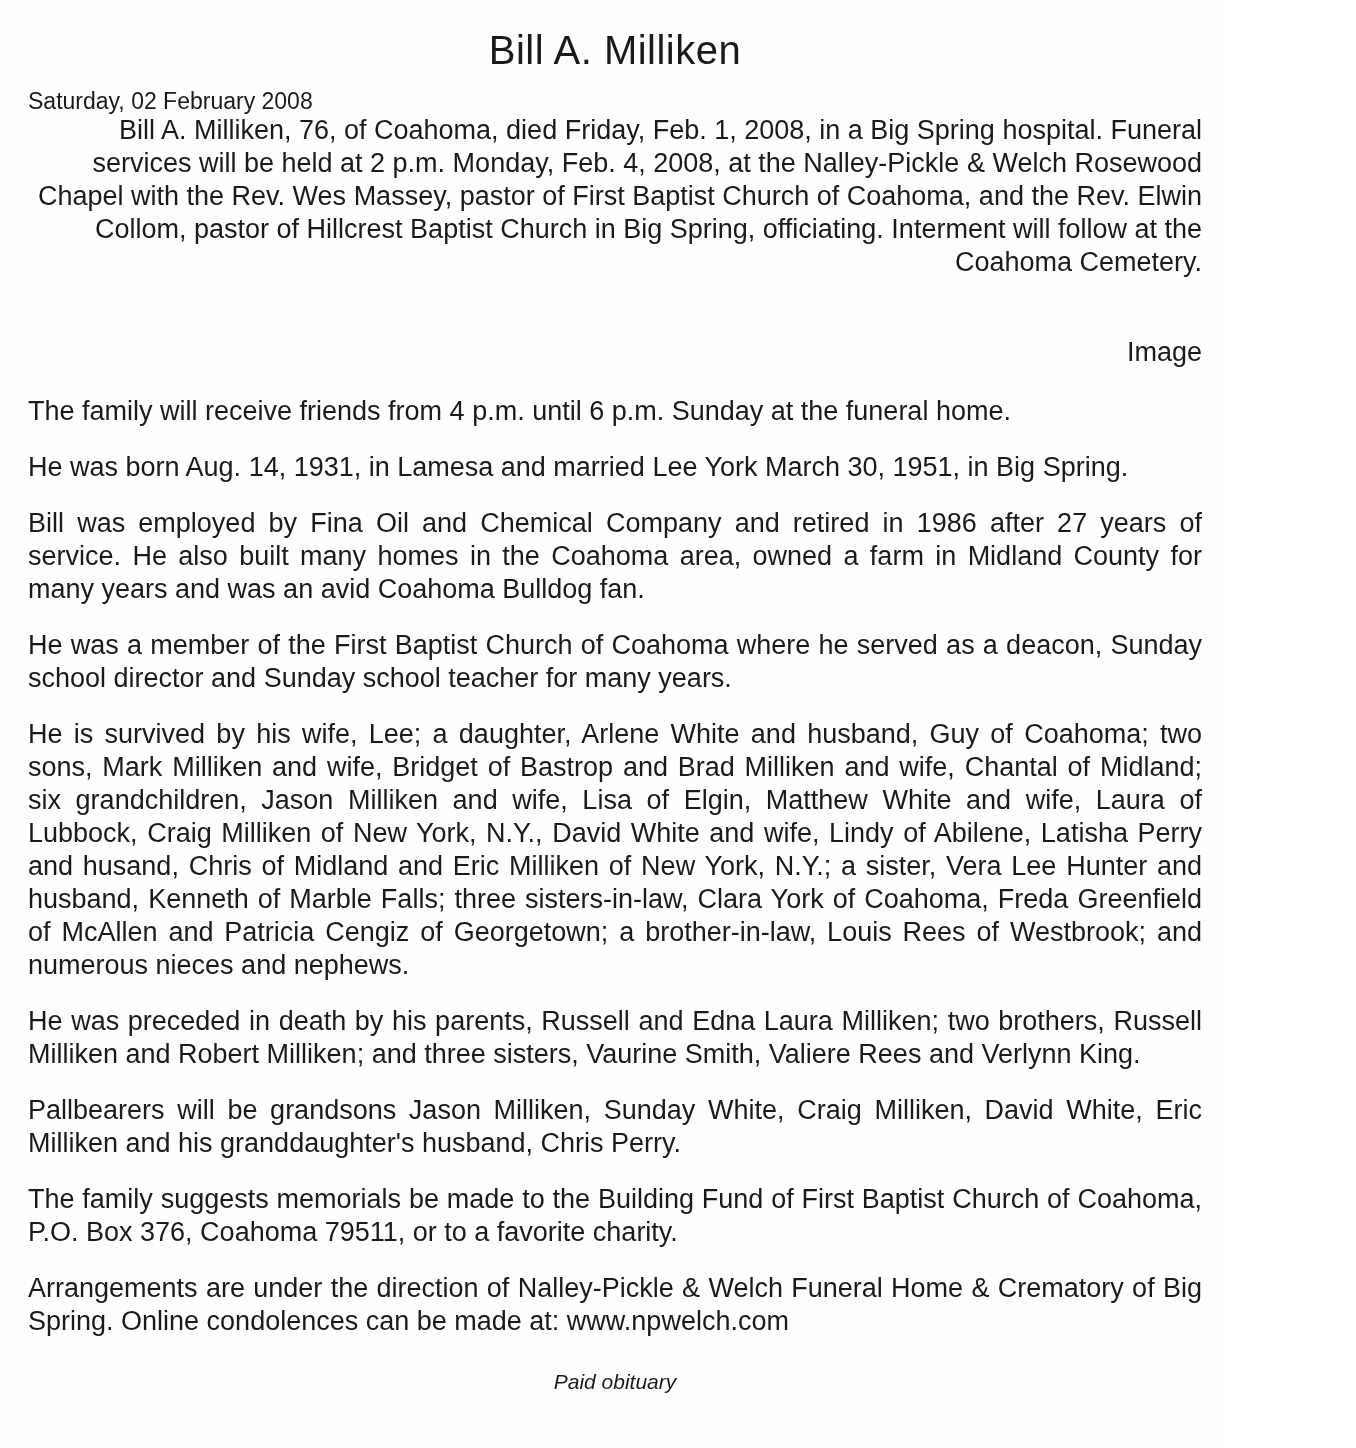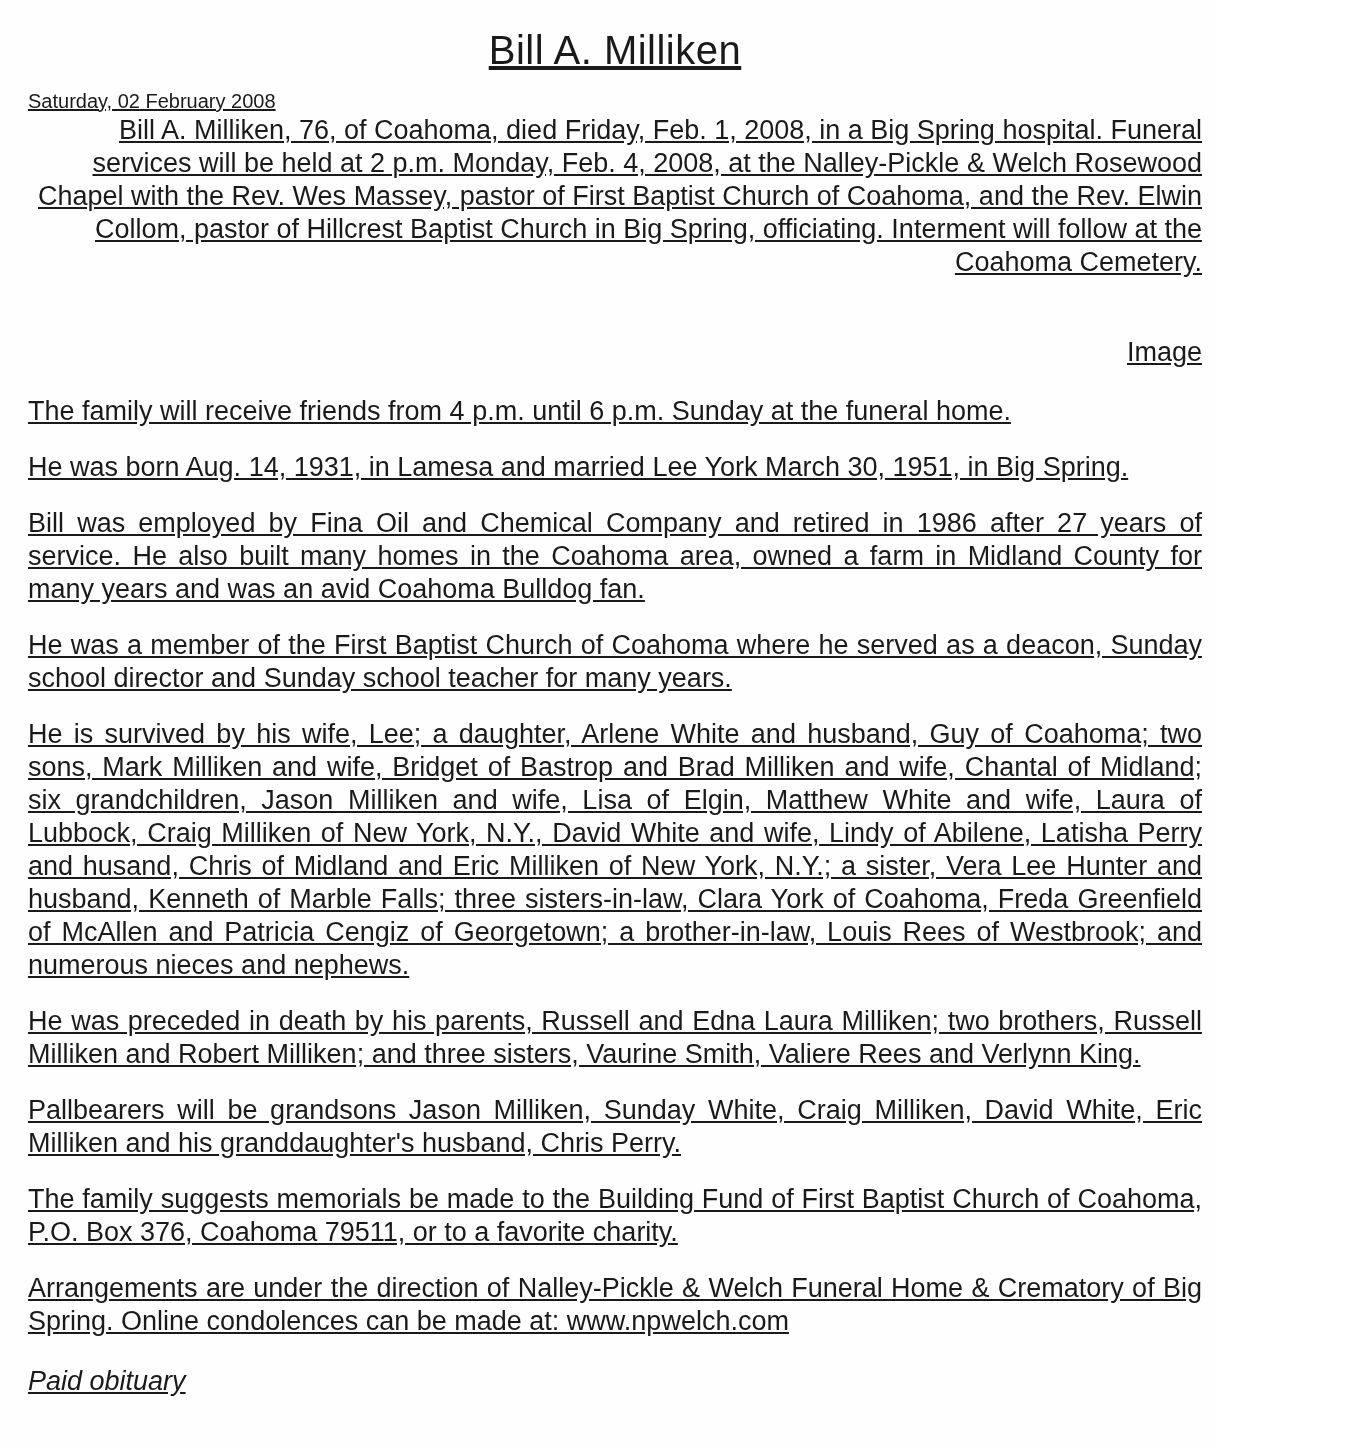--- a/index.html
+++ b/index.html
@@ -10,31 +10,30 @@
   .page {
     position: relative;
     width: 1220px;
     height: 1448px;
     box-sizing: border-box;
     background: #fefefe;
     padding: 22px 18px 0 28px;
     font-family: "Liberation Sans", "DejaVu Sans", sans-serif;
     color: #1a1a1a;
     overflow: hidden;
-    text-decoration: underline;
   }
   .title {
     font-size: 40px;
     font-weight: 400;
     text-align: center;
     margin: 6px 0 16px 0;
     letter-spacing: 0.5px;
   }
   .date-line {
-    font-size: 20px;
+    font-size: 23px;
     line-height: 25px;
     margin: 0;
   }
   p.body-par {
     font-size: 27px;
     line-height: 33px;
     margin: 0 0 23px 0;
     text-align: right;
   }
   p.body-par.justify {
@@ -43,23 +42,24 @@
   .intro {
     margin-top: 39px;
   }
   .image-caption {
     font-size: 27px;
     line-height: 33px;
     text-align: right;
     margin: 57px 0 26px 0;
   }
   .paid-notice {
-    font-size: 27px;
+    font-size: 21px;
     line-height: 33px;
     font-style: italic;
+    text-align: center;
     margin: 27px 0 0 0;
   }
   .last-updated {
     font-size: 21px;
     line-height: 25px;
     margin: 33px 0 0 -11px;
   }
 </style>
 </head>
 <body>

